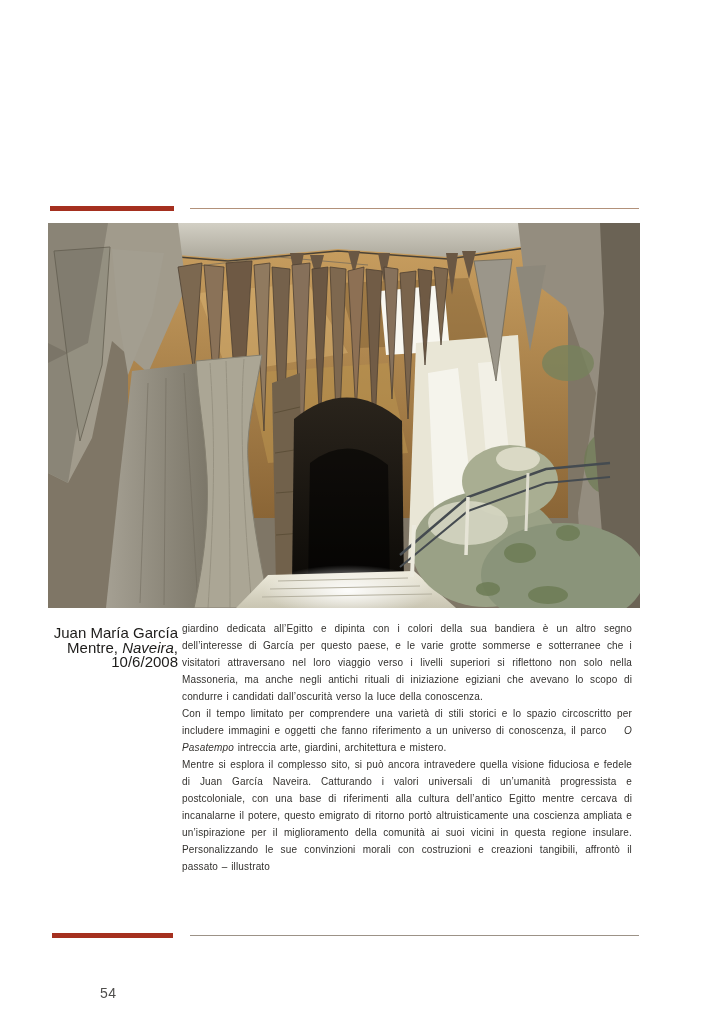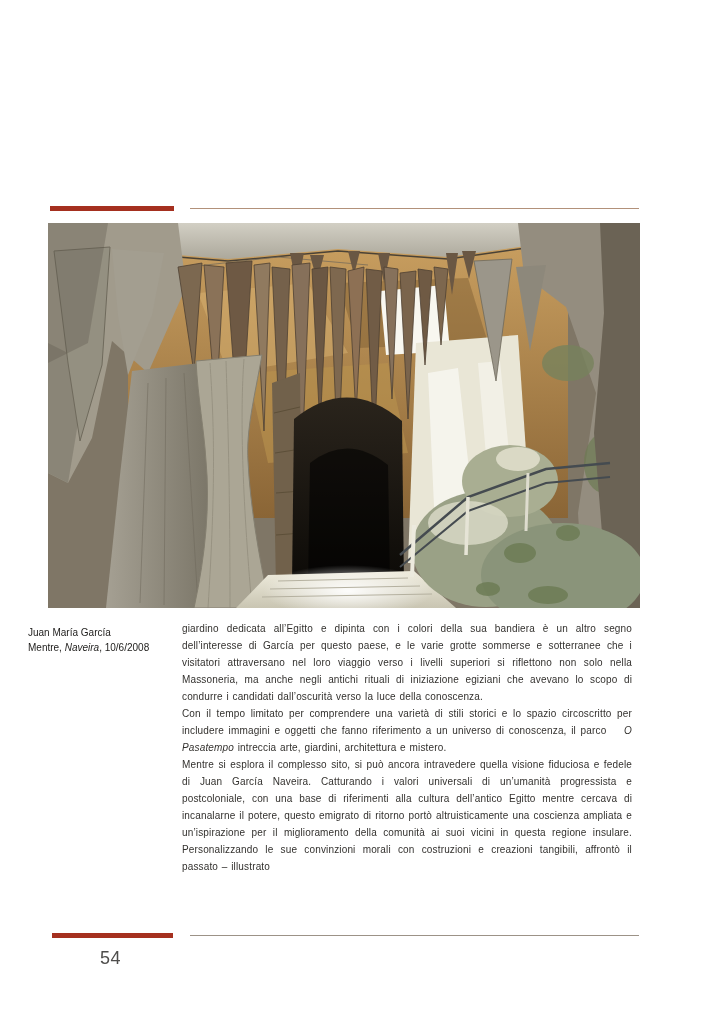--- a/index.html
+++ b/index.html
@@ -17,37 +17,38 @@
   .rule-thin{height:1.5px;}
   .rule-thin-top{left:190px;top:207.5px;width:449px;background:var(--rule-tan,#b2917a);}
   .rule-thin-bottom{left:190px;top:934.5px;width:449px;background:var(--rule-gray,#9c9287);}
   .photo{
     position:absolute;left:48px;top:223px;width:592px;height:385px;
     margin:0;padding:0;line-height:0;
   }
   .photo svg{display:block;width:100%;height:100%;}
   .caption{
     position:absolute;left:28px;top:626px;width:150px;
-    font-size:10px;line-height:14.5px;
+    text-align:right;
+    font-size:15px;line-height:14.5px;
     color:#1d1c1a;
   }
   .caption i{font-style:italic;}
   .bodytext{
     position:absolute;left:182px;top:620px;width:450px;
     font-size:10px;line-height:17px;
     text-align:justify;
     color:var(--text,#33312e);
     letter-spacing:0.15px;
     word-spacing:0.8px;
   }
   .bodytext p{margin:0;padding:0;}
   .bodytext i{font-style:italic;margin-left:13px;}
   .pagenum{
-    position:absolute;left:100px;top:948px;
-    font-size:18px;color:var(--page-number,#4f4e4c);
+    position:absolute;left:100px;top:985px;
+    font-size:14px;color:var(--page-number,#4f4e4c);
     letter-spacing:0.5px;
   }
 </style>
 </head>
 <body>
 
 <div class="page">
 
   <div class="rule rule-red rule-red-top"></div>
   <div class="rule rule-thin rule-thin-top"></div>

